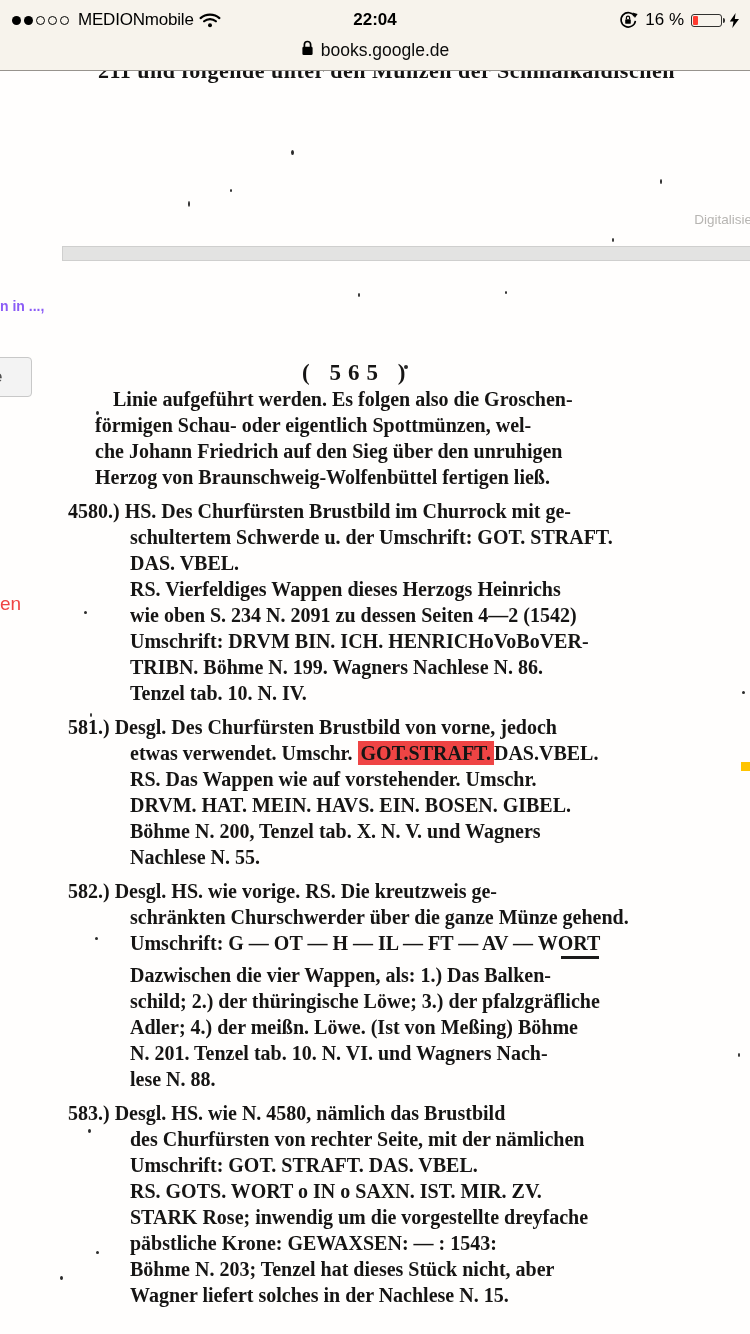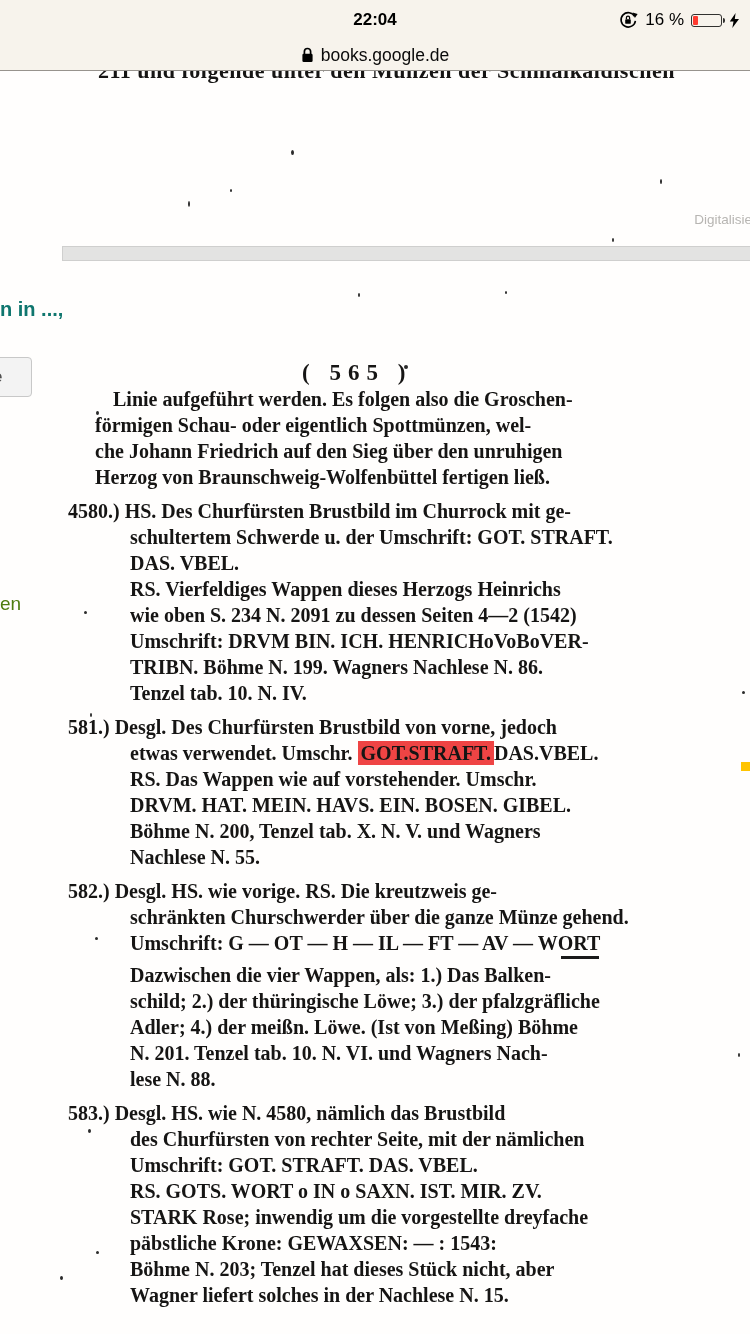--- a/index.html
+++ b/index.html
@@ -19,42 +19,42 @@
   .sb-right { position:absolute; right:10px; top:0; height:40px; display:flex; align-items:center; gap:7px; }
   .batt { position:relative; width:31px; height:13px; border:1px solid rgba(0,0,0,.8);
     border-radius:3px; background:transparent; }
   .batt::after { content:""; position:absolute; right:-4px; top:3.5px; width:2.5px; height:5px;
     background:rgba(0,0,0,.8); border-radius:0 2px 2px 0; }
   .batt-fill { position:absolute; left:1px; top:1px; bottom:1px; width:5px;
     background:#ff3b30; border-radius:1px; }
 
   
   .url-bar { position:absolute; top:40px; left:0; width:750px; height:31px; background:#f7f3ec;
-    border-bottom:1px solid #97938d; display:flex; align-items:center; justify-content:center; gap:7px; }
+    border-bottom:1px solid #97938d; display:flex; align-items:flex-start; justify-content:center; gap:7px; }
   .url-text { font-size:17.5px; color:#0a0a0a; }
 
   
   .content { position:absolute; top:71px; left:0; width:750px; height:1305px; background:#fffefd; }
 
   .scan-serif { font-family:"Liberation Serif","DejaVu Serif",serif; font-weight:700; color:#161514; }
 
   .top-clip { position:absolute; top:0; left:98px; right:0; height:25px; overflow:hidden; }
   .top-clip span { display:block; margin-top:-13px; font-size:22px; letter-spacing:0.5px; white-space:nowrap; }
 
   .watermark { position:absolute; top:141px; right:-2px; color:#b7b5b2; font-size:13.5px; }
 
   .divider-bar { position:absolute; top:175px; left:62px; width:688px; height:15px;
     background:#e3e3e2; border:1px solid #cfcfce; border-right:none; }
 
   
-  .snippet-frag { position:absolute; top:227px; left:0; font-size:20px; font-weight:700; color:#0f766e; }
+  .snippet-frag { position:absolute; top:227px; left:0; font-size:14px; font-weight:700; color:#8b5cf6; }
   .btn-frag { position:absolute; top:286px; left:-46px; width:78px; height:40px;
     background:#f3f3f3; border:1px solid #c8c8c8; border-radius:4px;
     display:flex; align-items:center; justify-content:center; font-size:17px; color:#4d4d4d; }
-  .link-frag { position:absolute; top:522px; left:0; font-size:19px; color:#4d7c0f; }
+  .link-frag { position:absolute; top:522px; left:0; font-size:19px; color:#ef4444; }
 
   
   .match-marker { position:absolute; top:691px; right:0; width:9px; height:9px; background:#ffc400; }
 
   
   .page-text { position:absolute; top:0; left:62px; width:688px; }
   .page-header { margin:289px 0 0 240px; font-size:23px; letter-spacing:7px; }
   .intro { padding-left:33px; text-indent:18px;
     white-space:pre-line; font-size:20px; line-height:26px; }
   .entry { margin-top:8px; padding-left:68px; text-indent:-62px;
@@ -66,20 +66,37 @@
 
   
   .speck { position:absolute; background:#2b2b2b; border-radius:50%; }
 
   svg { display:block; }
 </style>
 </head>
 <body>
 
 <div class="status-bar">
+  <div class="sb-left">
+    <span class="dots">
+      <span class="dot"></span>
+      <span class="dot"></span>
+      <span class="dot hollow"></span>
+      <span class="dot hollow"></span>
+      <span class="dot hollow"></span>
+    </span>
+    <span class="carrier">MEDIONmobile</span>
+    <span>
+      <svg width="22" height="16" viewBox="0 0 22 16">
+        <path d="M1.6 6.1 C6.6 1.4 15.4 1.4 20.4 6.1" stroke="#000" stroke-width="2.2" fill="none" stroke-linecap="round"></path>
+        <path d="M5.1 9.3 C8.5 6.3 13.5 6.3 16.9 9.3" stroke="#000" stroke-width="2.2" fill="none" stroke-linecap="round"></path>
+        <circle cx="11" cy="13.2" r="2" fill="#000"></circle>
+      </svg>
+    </span>
+  </div>
   <div class="sb-center">22:04</div>
   <div class="sb-right">
     <span>
       <svg width="20" height="20" viewBox="0 0 20 20">
         <path d="M16.6 6.4 A7.2 7.2 0 1 0 17.4 10.8" fill="none" stroke="#000" stroke-width="1.6"></path>
         <path d="M14.6 2.6 L16.9 7.9 L19.6 3.9 Z" fill="#000"></path>
         <rect x="7.2" y="9.2" width="5.6" height="4.6" rx="0.9" fill="#000"></rect>
         <path d="M8.4 9.2 V7.8 a1.6 1.6 0 0 1 3.2 0 V9.2" fill="none" stroke="#000" stroke-width="1.3"></path>
       </svg>
     </span>

